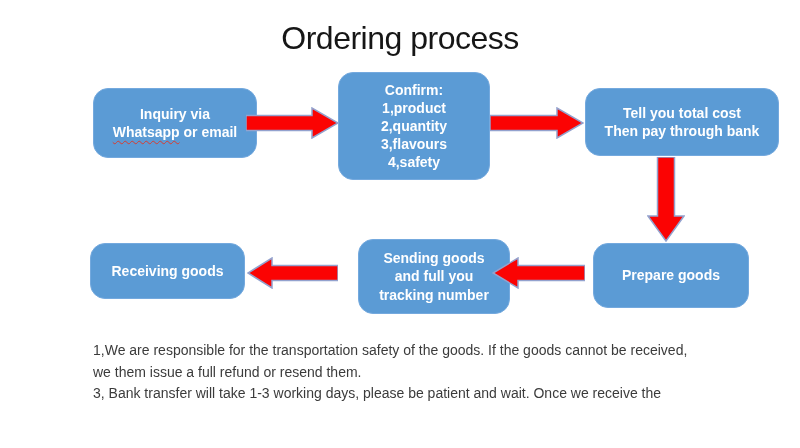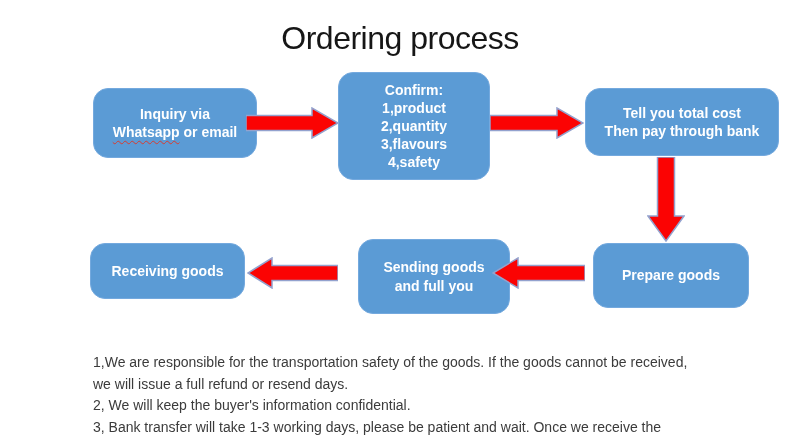--- a/index.html
+++ b/index.html
@@ -29,21 +29,21 @@
   .arrow path { fill:#FB0303; stroke:#93A2CE; stroke-width:1.5; stroke-linejoin:miter; }
   .misspelled {
     text-decoration-line: underline;
     text-decoration-style: wavy;
     text-decoration-color:#D83B2E;
     text-decoration-thickness:1px;
     text-underline-offset:3px;
   }
   .footer {
     position:absolute; left:93px; top:340px; width:680px;
-    color:#3B3B3B; font-size:14px; line-height:21.5px;margin-top:12px;
+    color:#3B3B3B; font-size:14px; line-height:21.5px;
   }
   .footer .fline { white-space:nowrap; }
 </style>
 </head>
 <body>
 
 <div id="stage">
 
   <div class="title">Ordering process</div>
 
@@ -65,20 +65,21 @@
     <div>Then pay through bank</div>
   </div>
 
   <div class="box box-prepare">
     <div>Prepare goods</div>
   </div>
 
   <div class="box box-sending">
     <div>Sending goods</div>
     <div>and full you</div>
+    <div>tracking number</div>
   </div>
 
   <div class="box box-receiving">
     <div>Receiving goods</div>
   </div>
 
   <svg class="arrow" style="left:246px; top:107px;" width="93" height="32" viewBox="0 0 93 32">
     <path d="M0 8.5 H66 V1 L92 16 L66 31 V23.5 H0 Z"></path>
   </svg>
 
@@ -93,18 +94,17 @@
   <svg class="arrow" style="left:492px; top:257px;" width="93" height="32" viewBox="0 0 93 32">
     <path d="M93 8.5 H26 V1 L1 16 L26 31 V23.5 H93 Z"></path>
   </svg>
 
   <svg class="arrow" style="left:247px; top:257px;" width="91" height="32" viewBox="0 0 91 32">
     <path d="M91 8.5 H25 V1 L1 16 L25 31 V23.5 H91 Z"></path>
   </svg>
 
   <div class="footer">
     <div class="fline">1,We are responsible for the transportation safety of the goods. If the goods cannot be received,</div>
-    <div class="fline">we will issue a full refund or resend days.</div>
-    <div class="fline">2, We will keep the buyer's information confidential.</div>
+    <div class="fline">we them issue a full refund or resend them.</div>
     <div class="fline">3, Bank transfer will take 1-3 working days, please be patient and wait. Once we receive the</div>
   </div>
 
 </div>
 
 </body></html>

